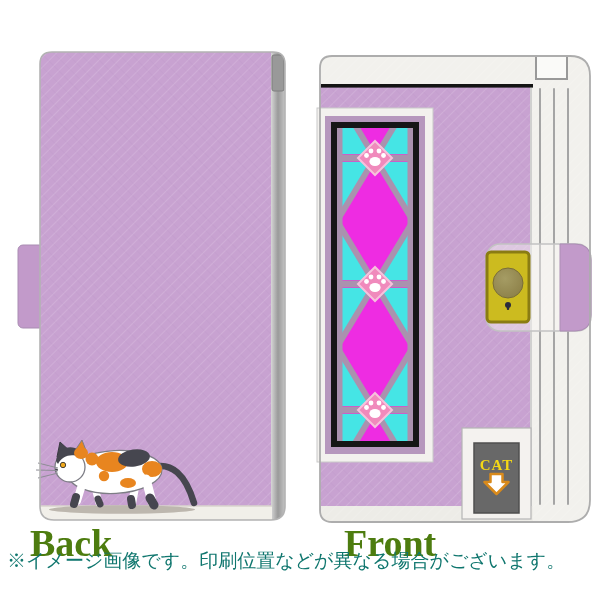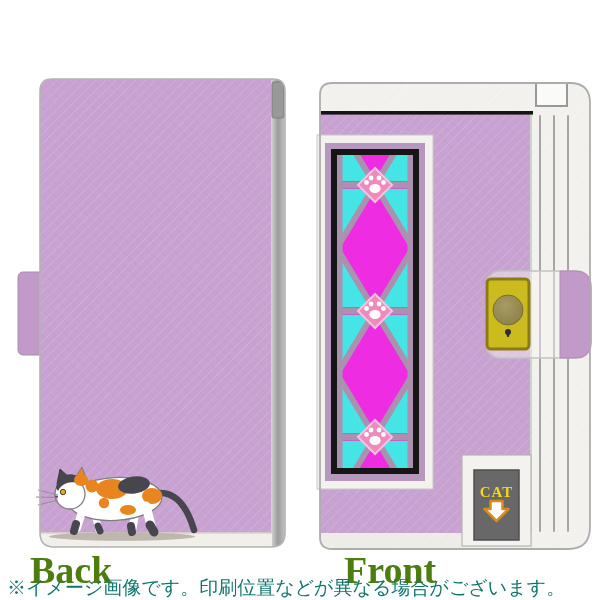--- a/index.html
+++ b/index.html
@@ -6,21 +6,21 @@
     --case-lilac:#c8a2d1; --case-lilac-dark:#c29aca;
     --pattern-magenta:#ee2ce2; --pattern-cyan:#45e5e5; --pattern-lattice:#aa92ae;
     --paw-pink:#f08abc; --snap-yellow:#ccbb1f; --snap-border:#8a7c13;
     --cat-orange:#e8851f; --cat-gray:#46464f;
     --tag-gray:#686868; --tag-yellow:#f5d916; --arrow-orange:#d98a1b;
     --band-white:#f2f1ed; --frame-mauve:#b697bd;
   }
   html,body{margin:0;padding:0;}
   body{width:600px;height:600px;background:#ffffff;position:relative;overflow:hidden;
        font-family:"Liberation Sans",sans-serif;}
-  .stage{position:absolute;left:0;top:0;width:600px;height:428px;margin-top:27px;}
+  .stage{position:absolute;left:0;top:0;width:600px;height:428px;}
   svg{position:absolute;left:0;top:0;}
   .view-label{position:absolute;top:523px;text-align:left;color:#4d7c0f;
     font-family:"Liberation Serif",serif;font-weight:bold;font-size:38px;line-height:40px;}
   #back-label{left:30px;width:240px;}
   #front-label{left:344px;width:250px;}
   .notes{position:absolute;left:7px;top:549px;width:592px;color:#0f766e;
     font-size:19px;line-height:24px;letter-spacing:0px;white-space:nowrap;}
 </style>
 </head>
 <body>

